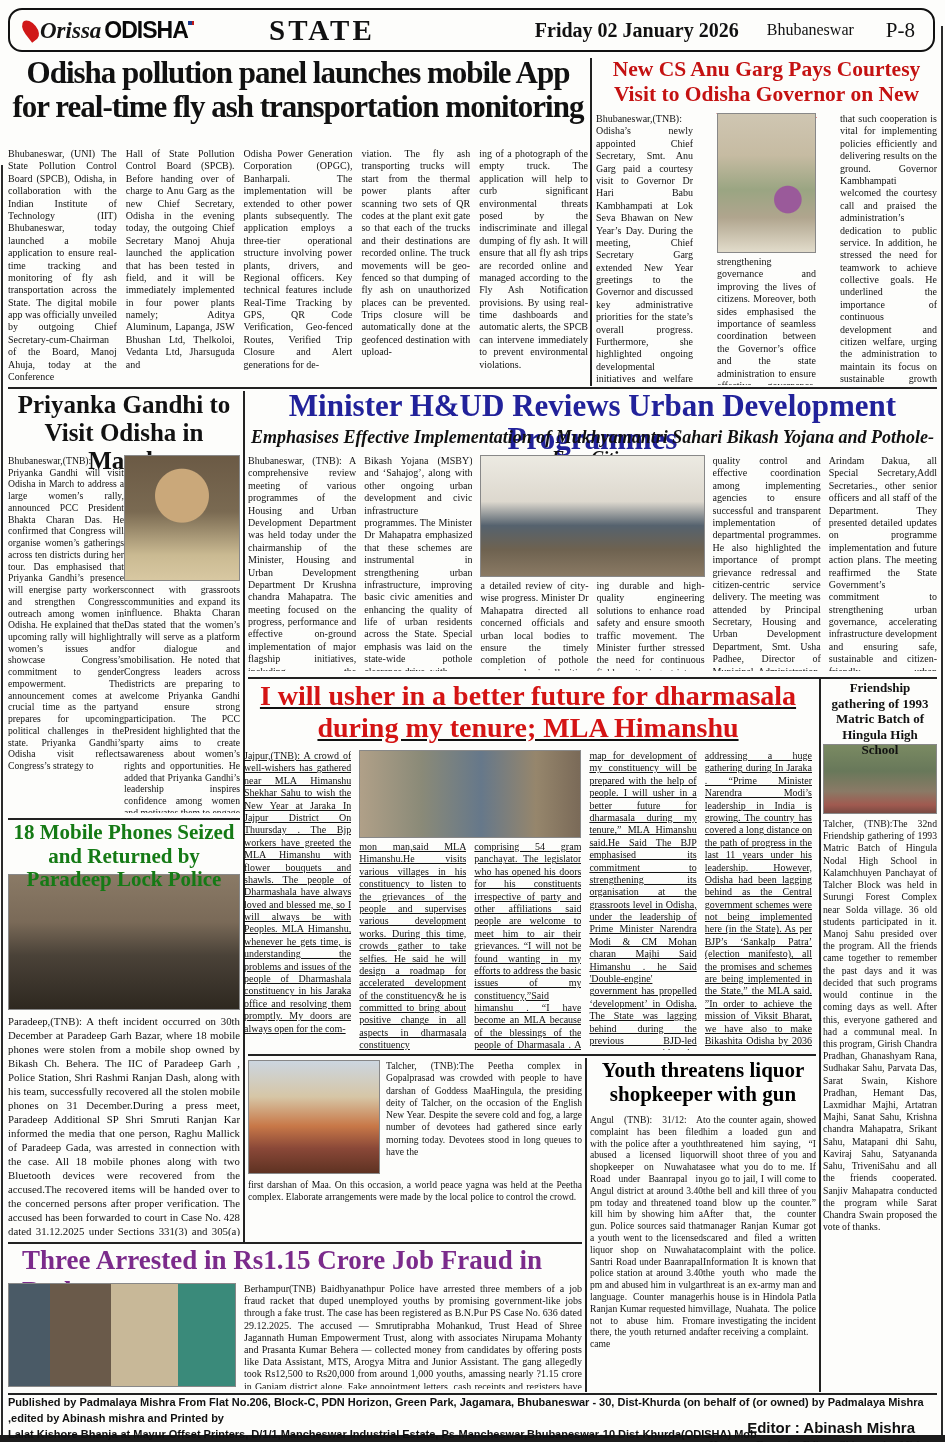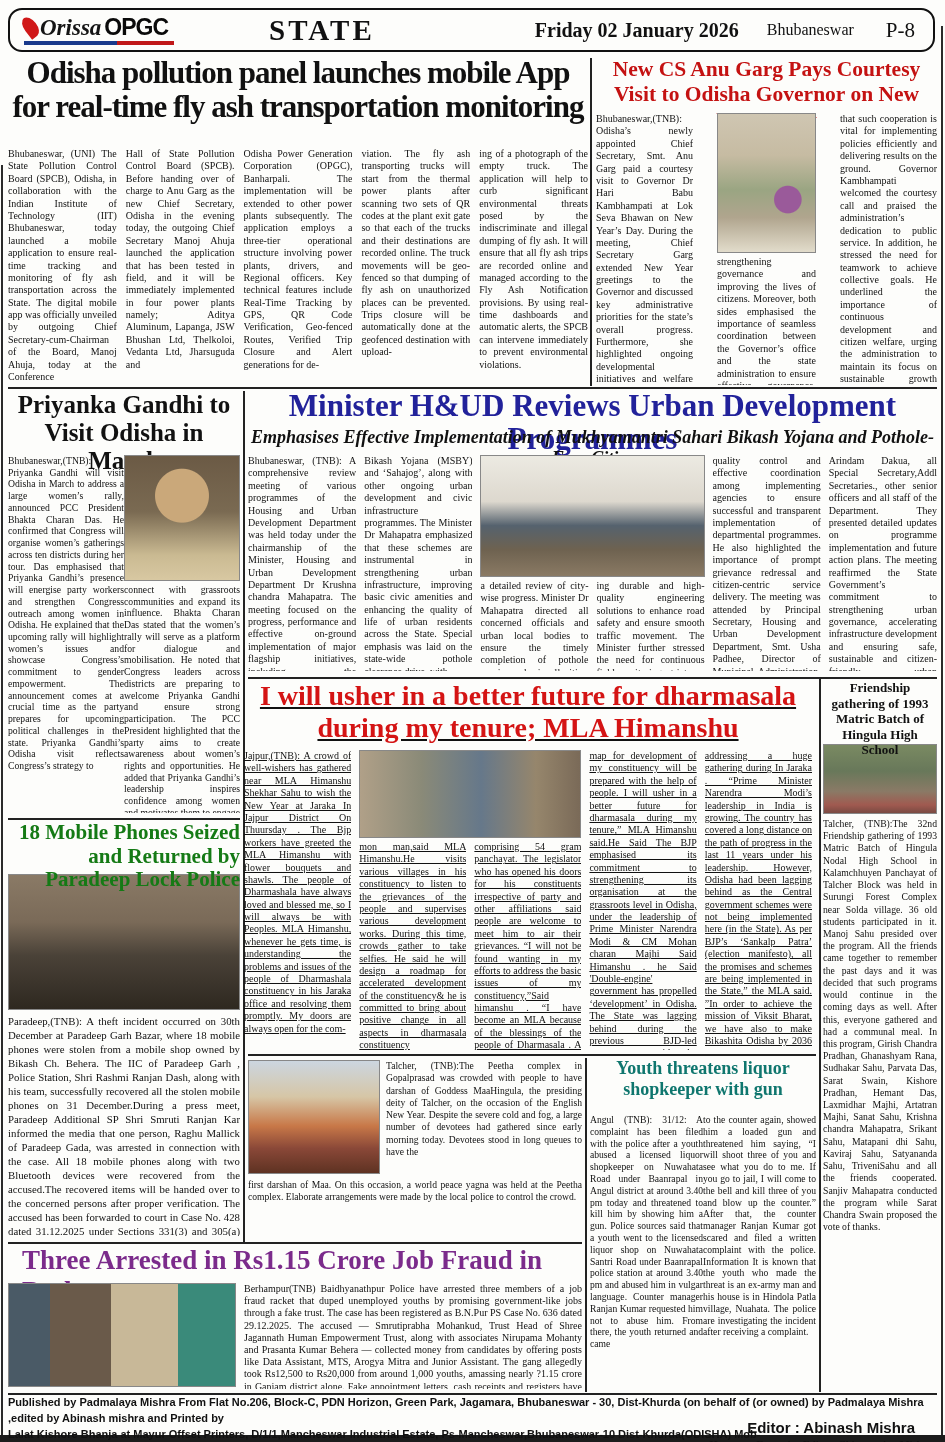--- a/index.html
+++ b/index.html
@@ -1,21 +1,21 @@
 <!DOCTYPE html>
 <html><head>
 <meta charset="utf-8">
 <style>
   html,body{margin:0;padding:0;background:#e8e8e4;}
   .page{position:relative;width:945px;height:1442px;background:#fdfdfb;margin:0 auto;
         font-family:"Liberation Serif", serif;color:#111;overflow:hidden;}
   .edge{position:absolute;background:#2a2a2a;}
   .masthead{position:absolute;left:8px;top:8px;width:927px;height:44px;border:2.5px solid #111;
             border-radius:14px;display:flex;align-items:center;padding:0 14px;box-sizing:border-box;gap:10px;}
-  .logo{display:flex;flex-direction:column;line-height:1;width:170px;}
+  .logo{display:flex;flex-direction:row;line-height:1;width:170px;}
   .logo-row{display:flex;align-items:center;gap:3px;}
   .flame{width:13px;height:22px;background:#d01818;border-radius:60% 60% 60% 0;transform:rotate(-38deg);}
   .brand-orissa{font-style:italic;font-size:23px;font-weight:bold;color:#151515;}
   .brand-today{font-size:23px;font-weight:bold;font-family:"Liberation Sans",sans-serif;letter-spacing:-1px;color:#0a0a0a;}
   .logo-stripe{height:4px;width:150px;margin-top:2px;background:linear-gradient(90deg,#1a3a8c 0 62%,#c01818 62% 100%);}
   .mast-section{font-size:29px;font-weight:bold;letter-spacing:3px;margin-left:65px;}
   .mast-date{font-size:20px;font-weight:bold;margin-left:150px;}
   .mast-city{font-size:16px;font-weight:normal;margin-left:auto;}
   .mast-page{font-size:21px;margin-left:22px;margin-right:4px;}
   .art{position:absolute;overflow:hidden;}
@@ -41,21 +41,21 @@
 
   <div class="edge" style="left:941px;top:26px;width:1.5px;height:1412px;"></div>
   <div class="edge" style="left:1px;top:165px;width:1.5px;height:1273px;"></div>
   <div class="edge" style="left:0;top:1435px;width:945px;height:7px;background:#1c1c1c;"></div>
 
   <div class="masthead">
     <div class="logo">
       <div class="logo-row">
         <span class="flame"></span>
         <span class="brand-orissa">Orissa</span>
-        <span class="brand-today">OPGC</span>
+        <span class="brand-today">ODISHA</span>
       </div>
       <div class="logo-stripe"></div>
     </div>
     <div class="mast-section">STATE</div>
     <div class="mast-date">Friday 02 January 2026</div>
     <div class="mast-city">Bhubaneswar</div>
     <div class="mast-page">P-8</div>
   </div>
 
   <div class="art" style="left:8px;top:56px;width:580px;height:330px;">
@@ -97,21 +97,21 @@
              radial-gradient(circle at 50% 32%, #caa87a 0 26%, transparent 27%),
              linear-gradient(180deg,#6b5a45 0%,#7a6a52 45%,#caba92 80%,#d8c8a2 100%);"></div>
         <div class="col" style="font-size:9.7px;line-height:1.21;">connect with grassroots communities and expand its influence.  Bhakta Charan Das stated that the women’s rally will serve as a platform for dialogue and mobilisation. He noted that Congress leaders across districts are preparing to welcome Priyanka Gandhi and ensure strong participation.  The PCC President highlighted that the party aims to create awareness about women’s rights and opportunities. He added that Priyanka Gandhi’s leadership inspires confidence among women and motivates them to engage in political processes.</div>
       </div>
     </div>
   </div>
 
   <div class="hline" style="left:8px;top:818px;width:232px;"></div>
 
   <div class="art" style="left:8px;top:821px;width:232px;height:419px;">
-    <div class="hl" style="font-size:21px;line-height:1.12;color:#157a15;text-align:right;height:50px;">18 Mobile Phones Seized and Returned by Paradeep Lock Police</div>
+    <div class="hl" style="font-size:21px;line-height:1.12;color:#157a15;text-align:center;height:50px;">18 Mobile Phones Seized and Returned by Paradeep Lock Police</div>
     <div class="photo" style="height:136px;margin:3px 0 4px 0;background:
          linear-gradient(180deg,#8a7a66 0%,#7a6a58 35%,#4a4238 60%,#2e2820 100%);"></div>
     <div class="body-just" style="height:222px;font-size:10.8px;line-height:1.3;">Paradeep,(TNB): A theft incident occurred on 30th  December at Paradeep Garh Bazar, where 18 mobile phones were stolen from a mobile shop owned by Bikash Ch. Behera. The IIC of Paradeep Garh , Police Station, Shri Rashmi Ranjan Dash, along with his team, successfully recovered all the stolen mobile phones on 31 December.During a press meet, Paradeep Additional SP Shri Smruti Ranjan Kar informed the media that one person, Raghu Mallick of Paradeep Gada, was arrested in connection with the case. All 18 mobile phones along with two Bluetooth devices were recovered from the accused.The recovered items will be handed over to the concerned persons after proper verification. The accused has been forwarded to court in Case No. 428 dated 31.12.2025 under Sections 331(3) and 305(a) of the BNS.</div>
   </div>
 
   <div class="art" style="left:248px;top:390px;width:689px;height:284px;">
     <div class="hl" style="font-size:31px;line-height:1.05;color:#22229a;height:37px;">Minister H&amp;UD Reviews Urban Development Programmes</div>
     <div class="hl" style="font-size:18px;font-style:italic;height:25px;">Emphasises Effective Implementation of Mukhyamantri Sahari Bikash Yojana and Pothole-Free Cities</div>
     <div class="cols" style="gap:8px;height:216px;margin-top:3px;">
       <div class="col">Bhubaneswar, (TNB): A comprehensive review meeting of various programmes of the Housing and Urban Development Department was held today under the chairmanship of the Minister, Housing and Urban Development Department Dr Krushna chandra Mahapatra.  The meeting focused on the progress, performance and effective on-ground implementation of major flagship initiatives, including the Mukhyamantri Sahari</div>
@@ -156,21 +156,21 @@
       <div class="photo" style="width:132px;height:114px;flex:none;background:
            linear-gradient(180deg,#ccd6e0 0%,#d6c6a6 32%,#c87848 58%,#8a4838 78%,#5e3222 100%);"></div>
       <div class="col" style="font-size:9.6px;line-height:1.28;">Talcher, (TNB):The Peetha complex in Gopalprasad was crowded with people to have darshan of Goddess MaaHingula, the presiding deity of Talcher, on the occasion of the English New Year. Despite the severe cold and fog, a large number of devotees had gathered since early morning today. Devotees stood in long queues to have the</div>
     </div>
     <div class="body-just" style="font-size:9.6px;line-height:1.28;margin-top:3px;height:32px;">first darshan of Maa. On this occasion, a world peace yagna was held at the Peetha complex. Elaborate arrangements were made by the local police to control the crowd.</div>
   </div>
 
   <div class="vline" style="left:585px;top:1058px;height:334px;"></div>
 
   <div class="art" style="left:590px;top:1058px;width:226px;height:334px;">
-    <div class="hl" style="font-size:18px;line-height:1.15;color:#0f766e;height:52px;">Youth threatens liquor shopkeeper with gun</div>
+    <div class="hl" style="font-size:21px;line-height:1.15;color:#000000;height:52px;">Youth threatens liquor shopkeeper with gun</div>
     <div class="cols" style="gap:0;height:276px;margin-top:4px;">
       <div class="col" style="font-size:9.6px;line-height:1.23;">Angul (TNB): 31/12: A complaint has been filed with the police after a youth abused a licensed liquor shopkeeper on Nuwahata Road under Baanrapal in Angul district at around 3.40 pm today and threatened to kill him by showing him a gun. Police sources said that a youth went to the licensed liquor shop on Nuwahata Santri Road under Baanrapal police station at around 3.40 pm and abused him in vulgar language. Counter manager Ranjan Kumar requested him not to abuse him. From there, the youth returned and came</div>
       <div class="col" style="font-size:9.6px;line-height:1.23;">to the counter again, showed him a loaded gun and threatened him saying, “I will shoot three of you and see what you do to me. If you go to jail, I will come to the bell and kill three of you and blow up the counter.”  After that, the counter manager Ranjan Kumar got scared and filed a written complaint with the police. Information  It is known that the youth who made the threat is an ex-army man and his house is in Hindola Patla village, Nuahata. The police are investigating the incident after receiving a complaint.</div>
     </div>
   </div>
 
   <div class="hline" style="left:8px;top:1242px;width:574px;"></div>
 
   <div class="art" style="left:8px;top:1245px;width:574px;height:147px;">
     <div class="hl" style="font-size:27px;color:#7b2b8b;height:34px;text-align:left;padding-left:14px;">Three Arrested in Rs1.15 Crore Job Fraud in Berhampur</div>

